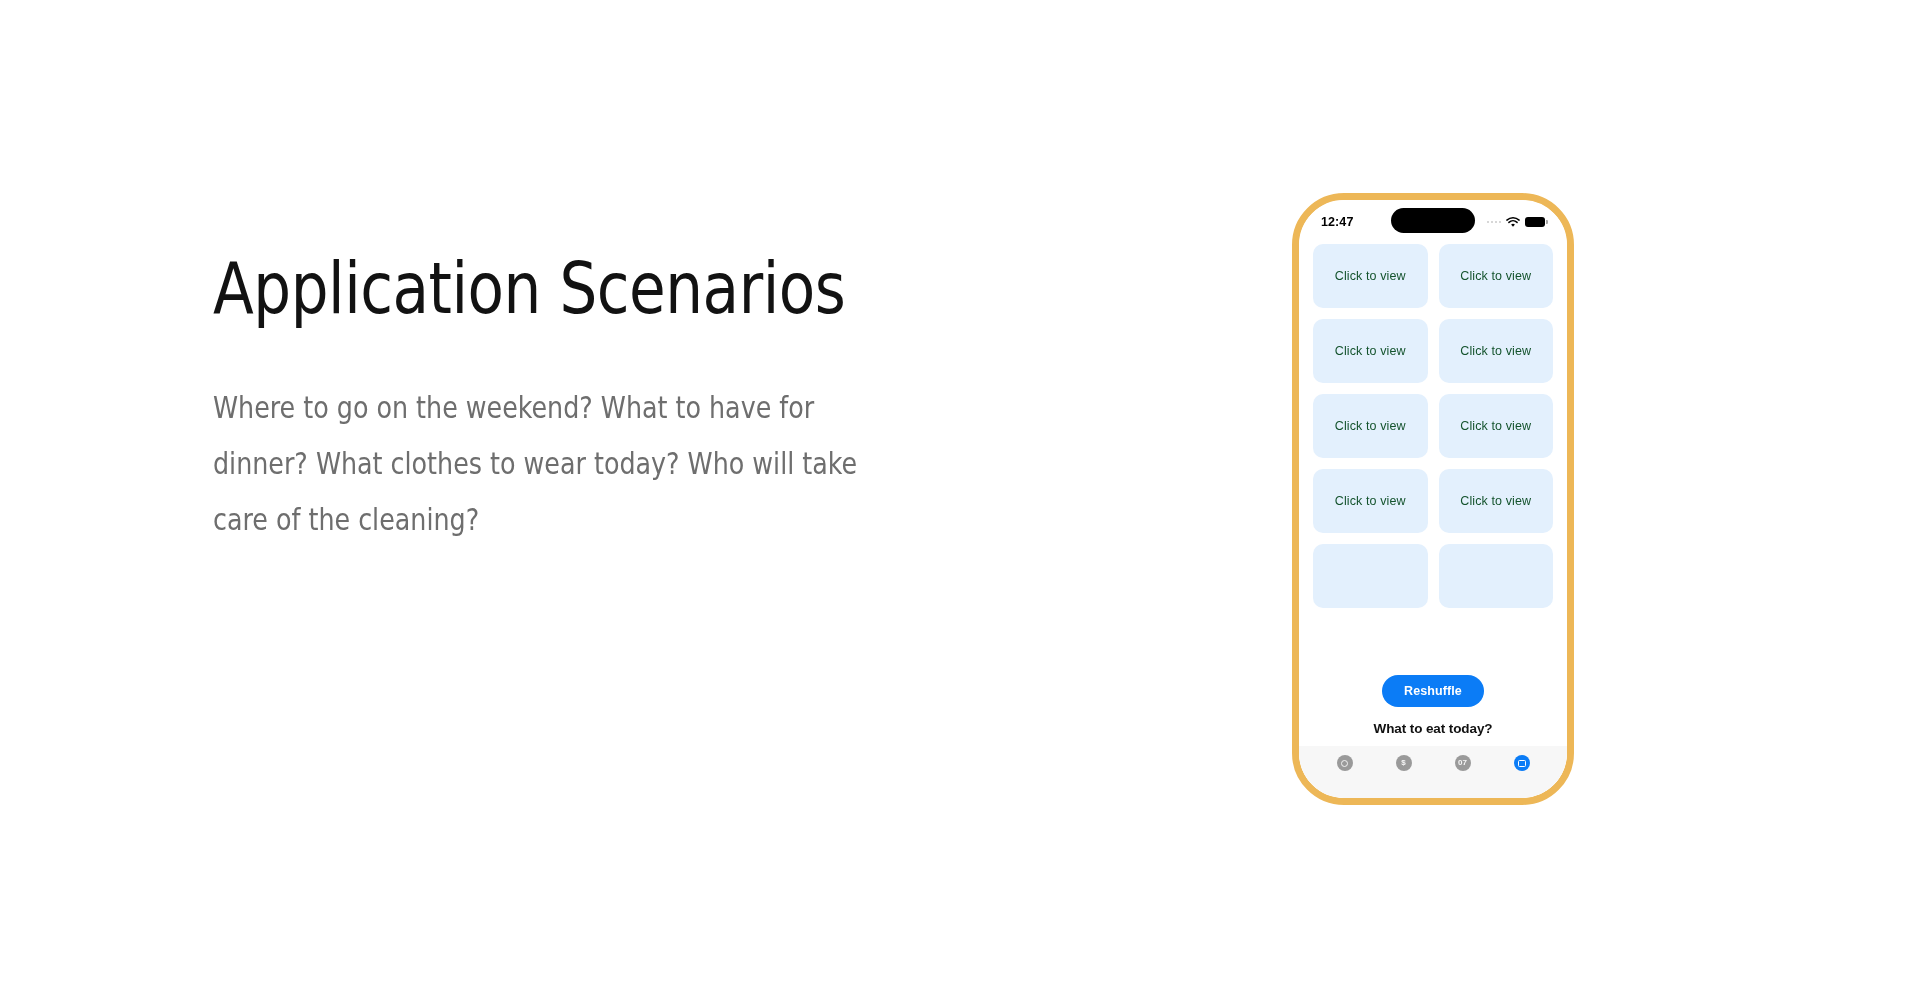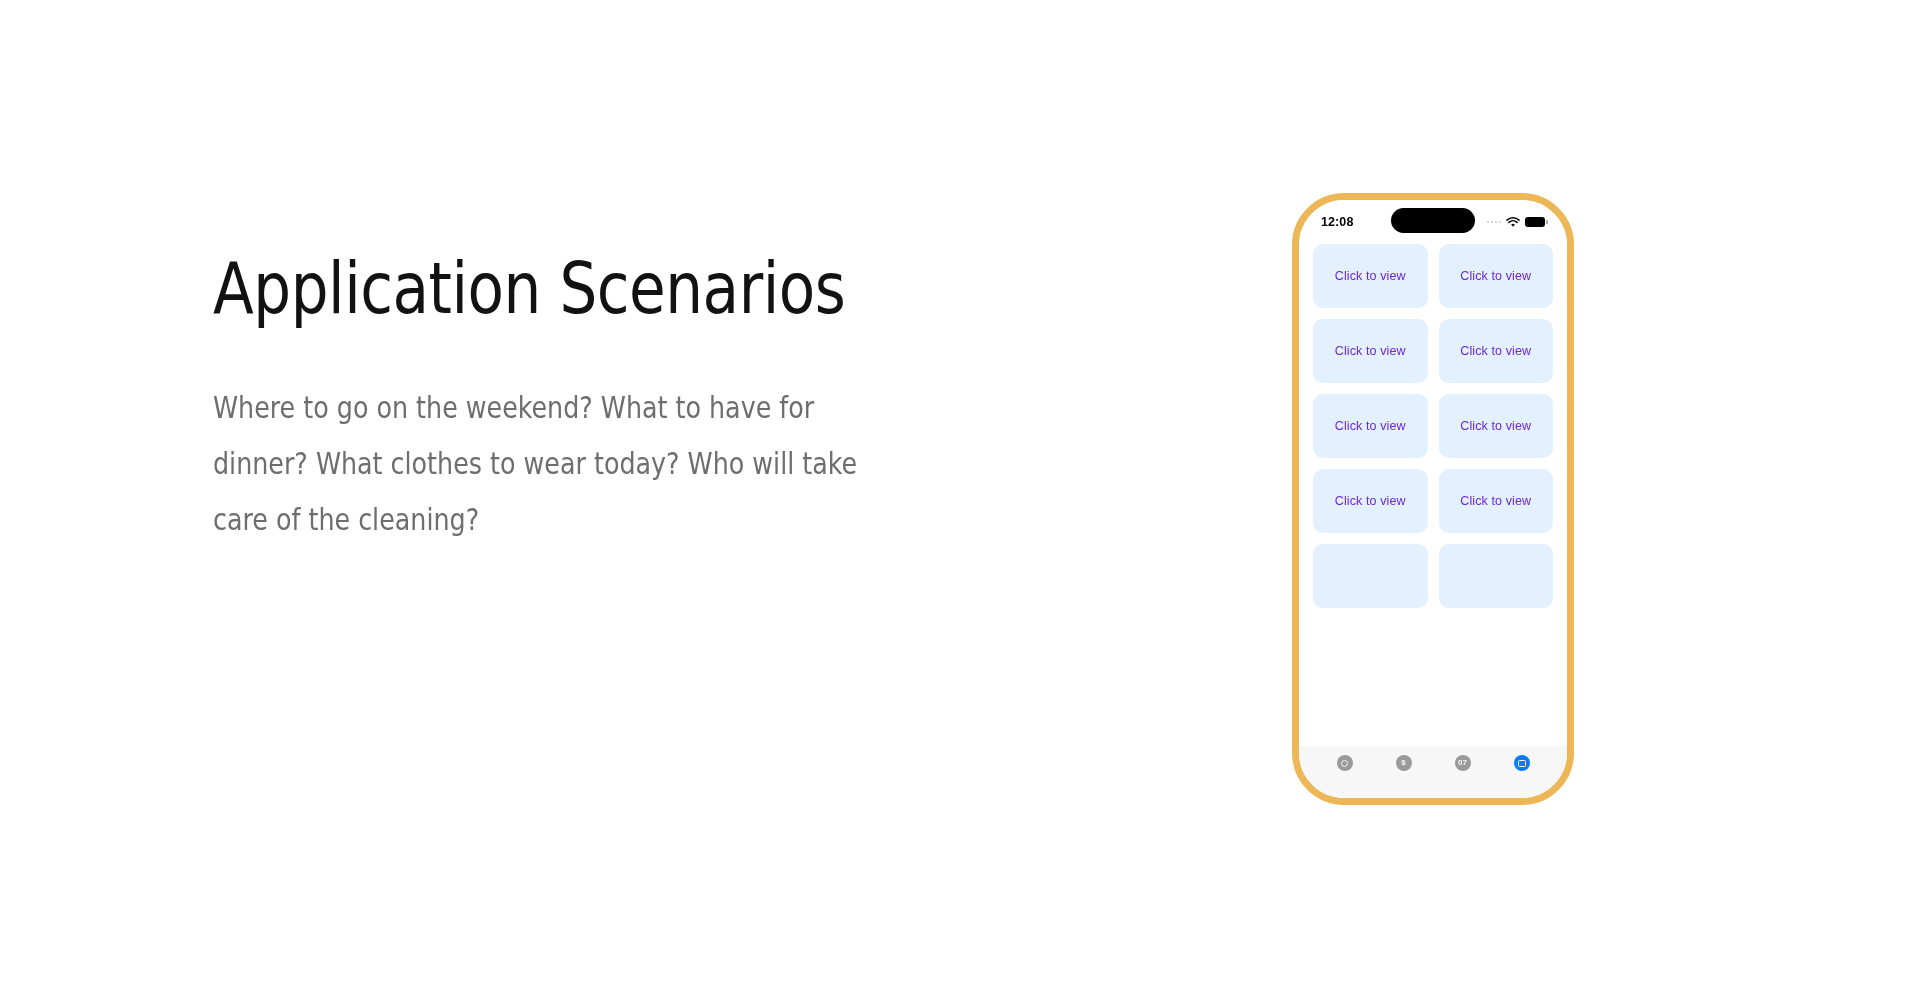--- a/index.html
+++ b/index.html
@@ -150,21 +150,21 @@
     gap: 11px 11px;
   }
   .tile {
     background: #e3f0fd;
     border-radius: 10px;
     height: 64px;
     display: flex;
     align-items: center;
     justify-content: center;
     font-size: 12.5px;
-    color: #6d28d9;
+    color: #14532d;
     letter-spacing: 0.1px;
   }
 
   
   .action-area {
     flex: 0 0 auto;
     background: #ffffff;
     position: relative;
     z-index: 3;
     padding-top: 10px;
@@ -250,21 +250,21 @@
 
 <div class="slide-text">
   <h1 class="slide-title">Application Scenarios</h1>
   <p class="slide-subtitle">Where to go on the weekend? What to have for dinner? What clothes to wear today? Who will take care of the cleaning?</p>
 </div>
 
 <div class="phone-frame">
   <div class="phone-screen">
 
     <div class="status-bar">
-      <div class="status-time">12:08</div>
+      <div class="status-time">12:47</div>
       <div class="dynamic-island"></div>
       <div class="status-right">
         <span class="sig-dots">
           <i></i>
             <i></i>
             <i></i>
             <i></i>
         </span>
         <svg class="wifi-ico" width="14" height="11" viewBox="0 0 14 11">
           <path d="M7 9.7 L5.1 7.6 A2.9 2.9 0 0 1 8.9 7.6 Z" fill="#000"></path>
@@ -283,20 +283,24 @@
         <div class="tile">Click to view</div>
         <div class="tile">Click to view</div>
         <div class="tile">Click to view</div>
         <div class="tile">Click to view</div>
         <div class="tile">Click to view</div>
         <div class="tile"></div>
         <div class="tile"></div>
       </div>
     </div>
 
+    <div class="action-area">
+      <button class="reshuffle-btn">Reshuffle</button>
+      <div class="prompt-text">What to eat today?</div>
+    </div>
 
     <div class="tab-bar">
       <div class="tab-item">
         <span class="tab-ico">
             <span class="ring"></span>
           </span>
         <span class="tab-label"></span>
       </div>
       <div class="tab-item">
         <span class="tab-ico">$</span>

